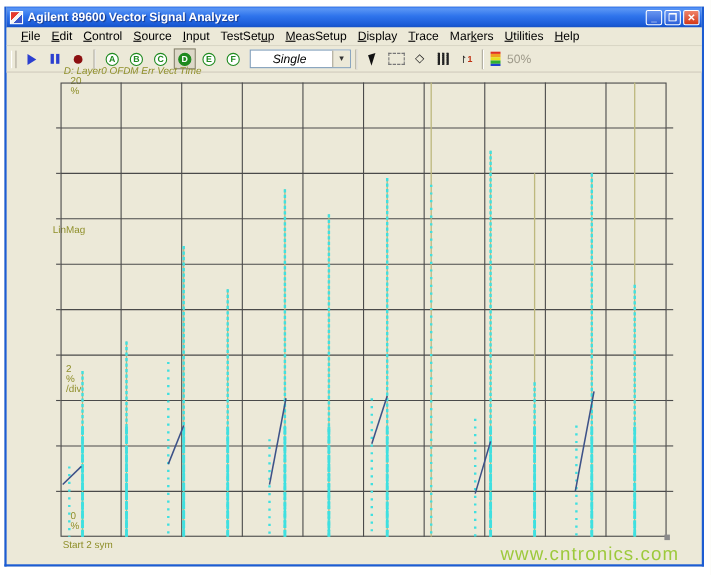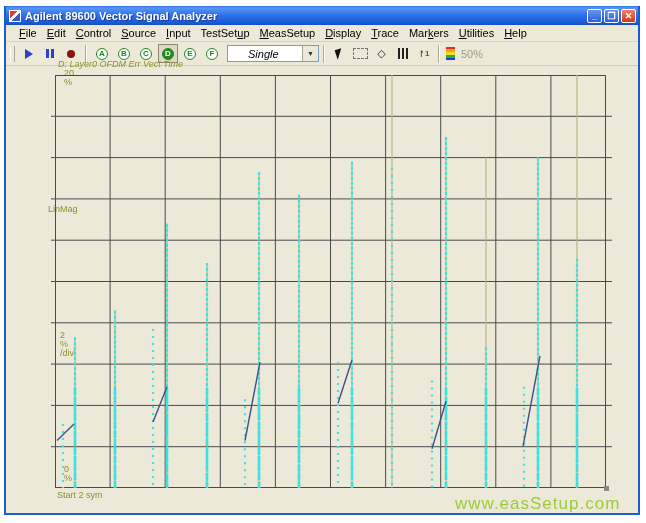--- a/index.html
+++ b/index.html
@@ -252,14 +252,14 @@
       <line x1="483" y1="82.59999999999997" x2="483" y2="413" stroke="#bdb87e" stroke-width="1.2"></line>
       <line x1="483" y1="82.59999999999997" x2="483" y2="413" stroke="#3fe0e0" stroke-width="2.2" stroke-dasharray="3,2"></line>
       <line x1="483" y1="313" x2="483" y2="413" stroke="#3fe0e0" stroke-width="2.6" stroke-dasharray="7,1.5"></line>
       <line x1="522" y1="0" x2="522" y2="413" stroke="#bdb87e" stroke-width="1.2"></line>
       <line x1="522" y1="183.78500000000003" x2="522" y2="413" stroke="#3fe0e0" stroke-width="2.2" stroke-dasharray="3,2"></line>
       <line x1="522" y1="313" x2="522" y2="413" stroke="#3fe0e0" stroke-width="2.6" stroke-dasharray="7,1.5"></line>
       <line x1="468" y1="371.7" x2="485" y2="280.84000000000003" stroke="#3d5288" stroke-width="1.4"></line>
       <rect x="549" y="411" width="5" height="5" fill="#8a8a8a"></rect>
     </svg>
 
-  <div id="watermark">www.easSetup.com</div>
+  <div id="watermark">www.cntronics.com</div>
 </div>
 
 </body></html>

